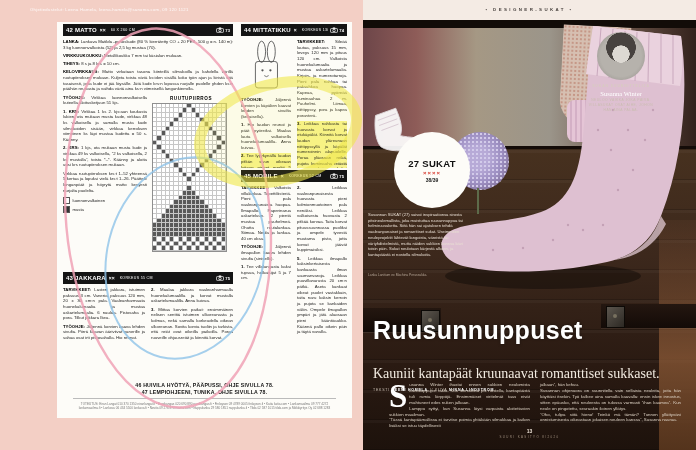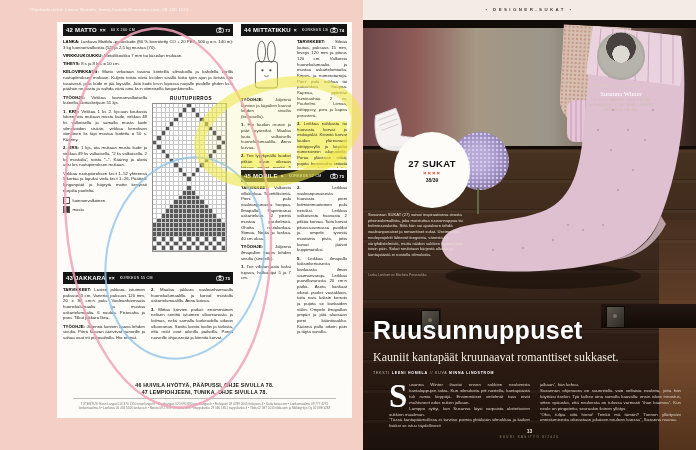--- a/index.html
+++ b/index.html
@@ -75,21 +75,21 @@
   .introtext{position:absolute;left:5px;top:192px;width:96px;max-height:58px;overflow:hidden;font-size:4.15px;line-height:1.38;color:#e8ded3;white-space:pre-line}
   .introcap{position:absolute;left:5px;top:253px;width:100px;font-size:3.3px;color:#b5a697}
   .portrait{position:absolute;left:234px;top:12px;width:48px;height:48px;border-radius:50%;
     background:radial-gradient(circle at 50% 46%,#ddd9d3 0 24%,transparent 25%),radial-gradient(circle at 50% 32%,#47423f 0 36%,transparent 37%),radial-gradient(circle,#b6b2ac 0 60%,#8a8680 100%)}
   .designer{position:absolute;left:196px;top:64px;width:124px;text-align:center}
   .d-label{font-size:3.3px;letter-spacing:1px;color:#d8cbc0;font-weight:bold}
   .d-name{font-size:6.6px;font-family:"Liberation Serif",serif;color:#fff;margin:1.5px 0}
   .d-bio{font-size:3.3px;letter-spacing:.5px;line-height:1.55;color:#cabdb1;white-space:pre-line}
   .titleblock{position:absolute;left:10px;top:296px;width:313px;text-align:left}
   .title{font-size:25px;font-weight:800;letter-spacing:.3px;color:#fff;text-shadow:0 0 3px rgba(0,0,0,.5)}
-  .subtitle{font-family:"Liberation Serif",serif;font-size:12px;color:#f2ebe1;margin-top:5px}
+  .subtitle{font-family:"Liberation Serif",serif;font-size:14px;color:#f2ebe1;margin-top:21px}
   .byline{font-size:3.5px;letter-spacing:.8px;color:#cfc2b5;margin-top:6px}
   .byline b{color:#fff}
   .bodytext{position:absolute;left:26px;top:362px;width:292px;display:flex;gap:10px}
   .bodytext .bcol{flex:1;font-size:4.35px;line-height:1.36;color:#ded3c5;white-space:pre-line;text-align:justify}
   .dropcap{float:left;font-family:"Liberation Serif",serif;font-weight:bold;font-size:33px;line-height:.8;color:#fff;margin:1px 2px 0 0}
   .folio{position:absolute;left:0;top:408px;width:333px;text-align:center}
   .folio-page{font-size:5px;color:#e8ded2;font-weight:bold}
   .folio-mag{font-size:2.9px;letter-spacing:1.4px;color:#a39281;margin-top:1px}
 </style>
 </head>

